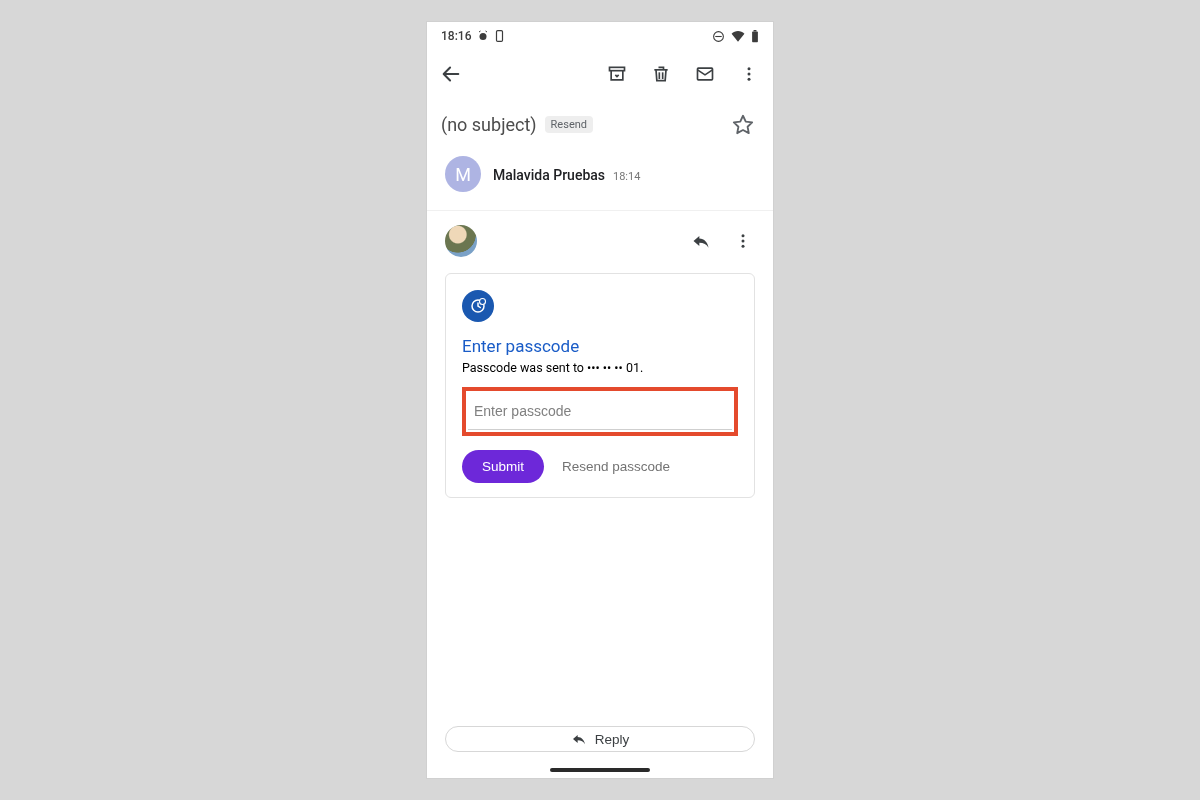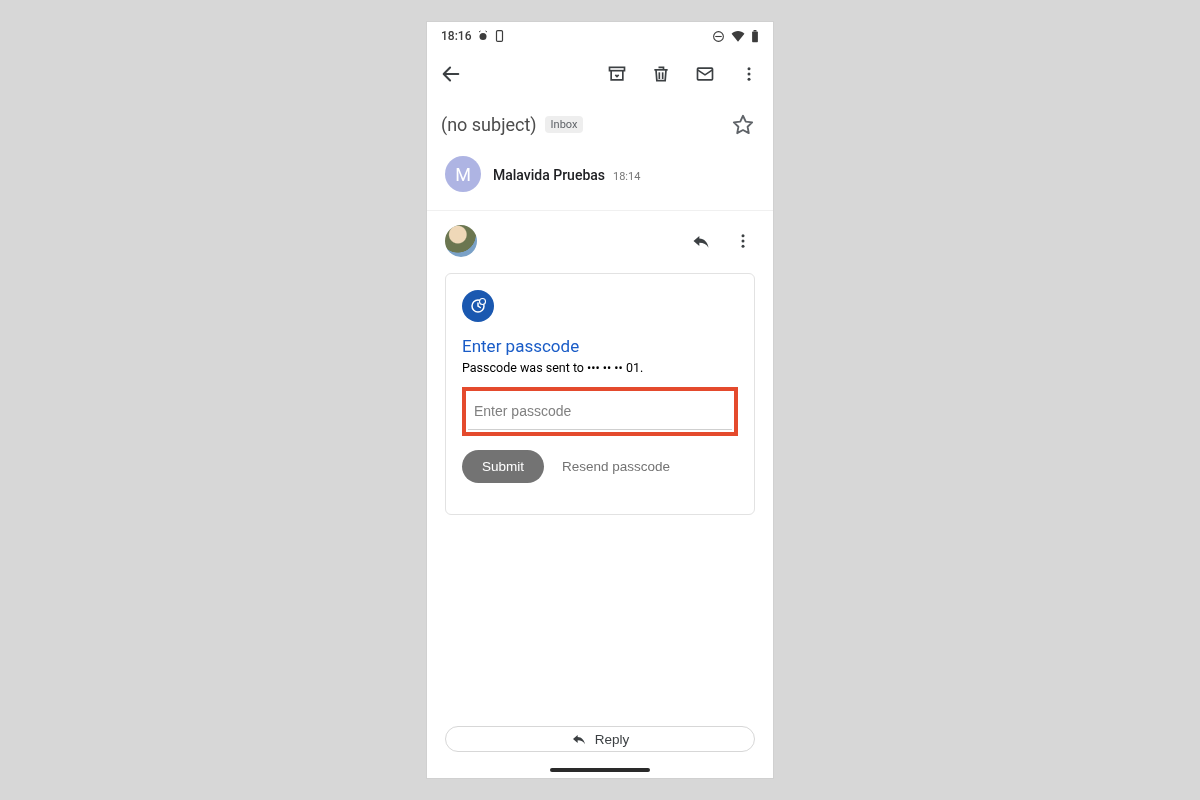--- a/index.html
+++ b/index.html
@@ -99,21 +99,21 @@
     width: 32px; height: 32px; border-radius: 50%;
     background: radial-gradient(circle at 40% 30%, #efd8b8 0 28%, #6b7650 32% 60%, #7aa1c7 62% 100%);
   }
   .inline-actions { display: flex; align-items: center; gap: 18px; }
 
   
   .card {
     margin: 8px 18px 0 18px;
     border: 1px solid #e2e2e2;
     border-radius: 6px;
-    padding: 16px 16px 31px 16px;
+    padding: 16px 16px 14px 16px;
   }
   .card-icon {
     width: 32px; height: 32px; border-radius: 50%;
     background: #1a58b0;
     display: flex; align-items: center; justify-content: center;
     margin-bottom: 14px;
   }
   .card-title {
     color: #1a5cc7;
     font-size: 17px;
@@ -136,21 +136,21 @@
     border-bottom: 1px solid #cfcfcf;
     font-size: 14px;
     padding: 10px 6px;
     outline: none;
     color: #555;
     background: transparent;
   }
   .passcode-input::placeholder { color: #808080; }
   .card-actions { display: flex; align-items: center; gap: 18px; }
   .btn-primary {
-    background: #737373;
+    background: #6d28d9;
     color: #fff;
     border: none;
     border-radius: 18px;
     padding: 9px 20px;
     font-size: 13.5px;
     font-weight: 500;
     cursor: pointer;
   }
   .link-btn {
     color: #737373;
@@ -264,21 +264,21 @@
             <circle cx="12" cy="12" r="2"></circle>
             <circle cx="12" cy="19" r="2"></circle>
           </svg>
       </div>
     </div>
   </div>
 
   <div class="subject-row">
     <div class="subject-text">
       <span>(no subject)</span>
-      <span class="labelchip">Inbox</span>
+      <span class="labelchip">Resend</span>
     </div>
     <div class="iconbtn">
       <svg width="22" height="22" viewBox="0 0 24 24" fill="none" stroke="#5f6368" stroke-width="2" stroke-linejoin="round">
           <polygon points="12 3 15 9.5 22 10.3 17 15 18.3 22 12 18.6 5.7 22 7 15 2 10.3 9 9.5 12 3"></polygon>
         </svg>
     </div>
   </div>
 
   <div class="sender-row">
     <div class="avatar-circle">

